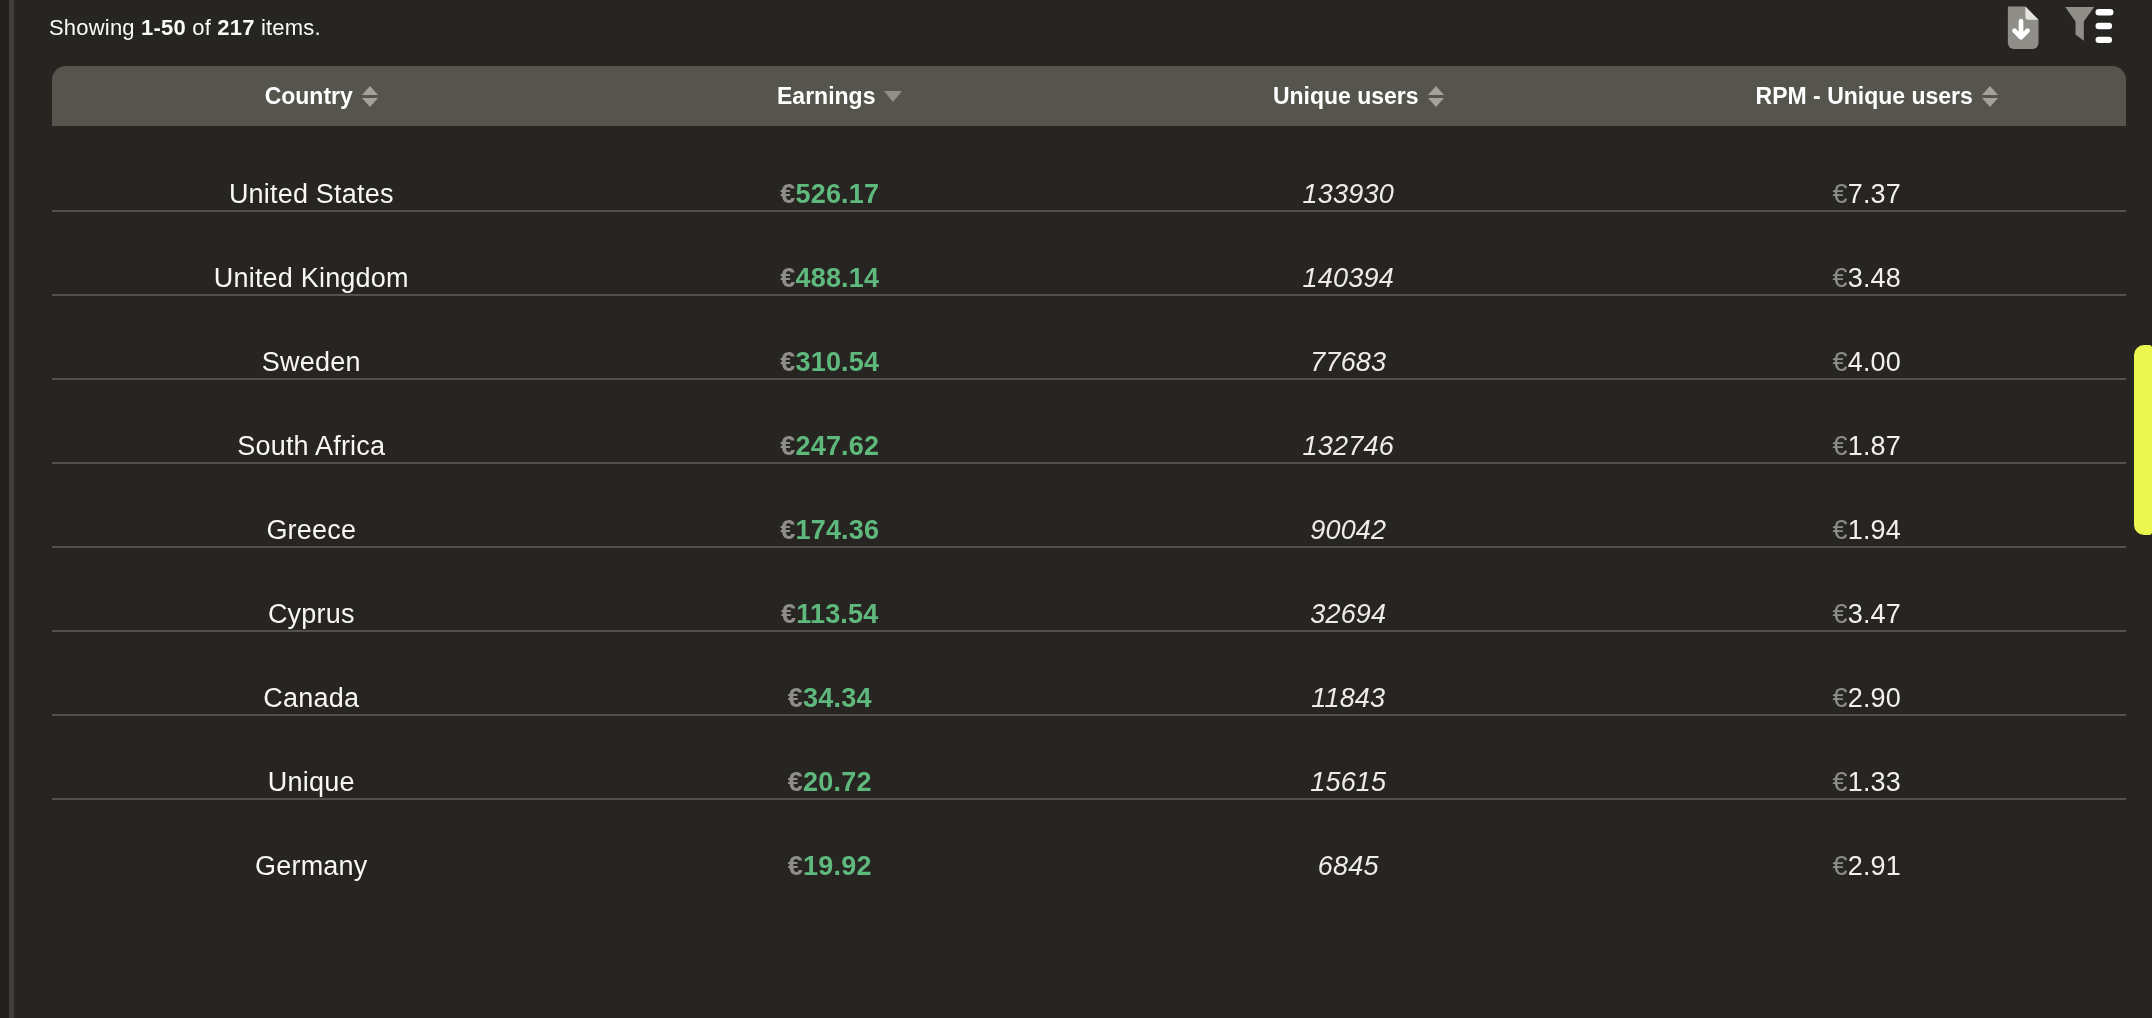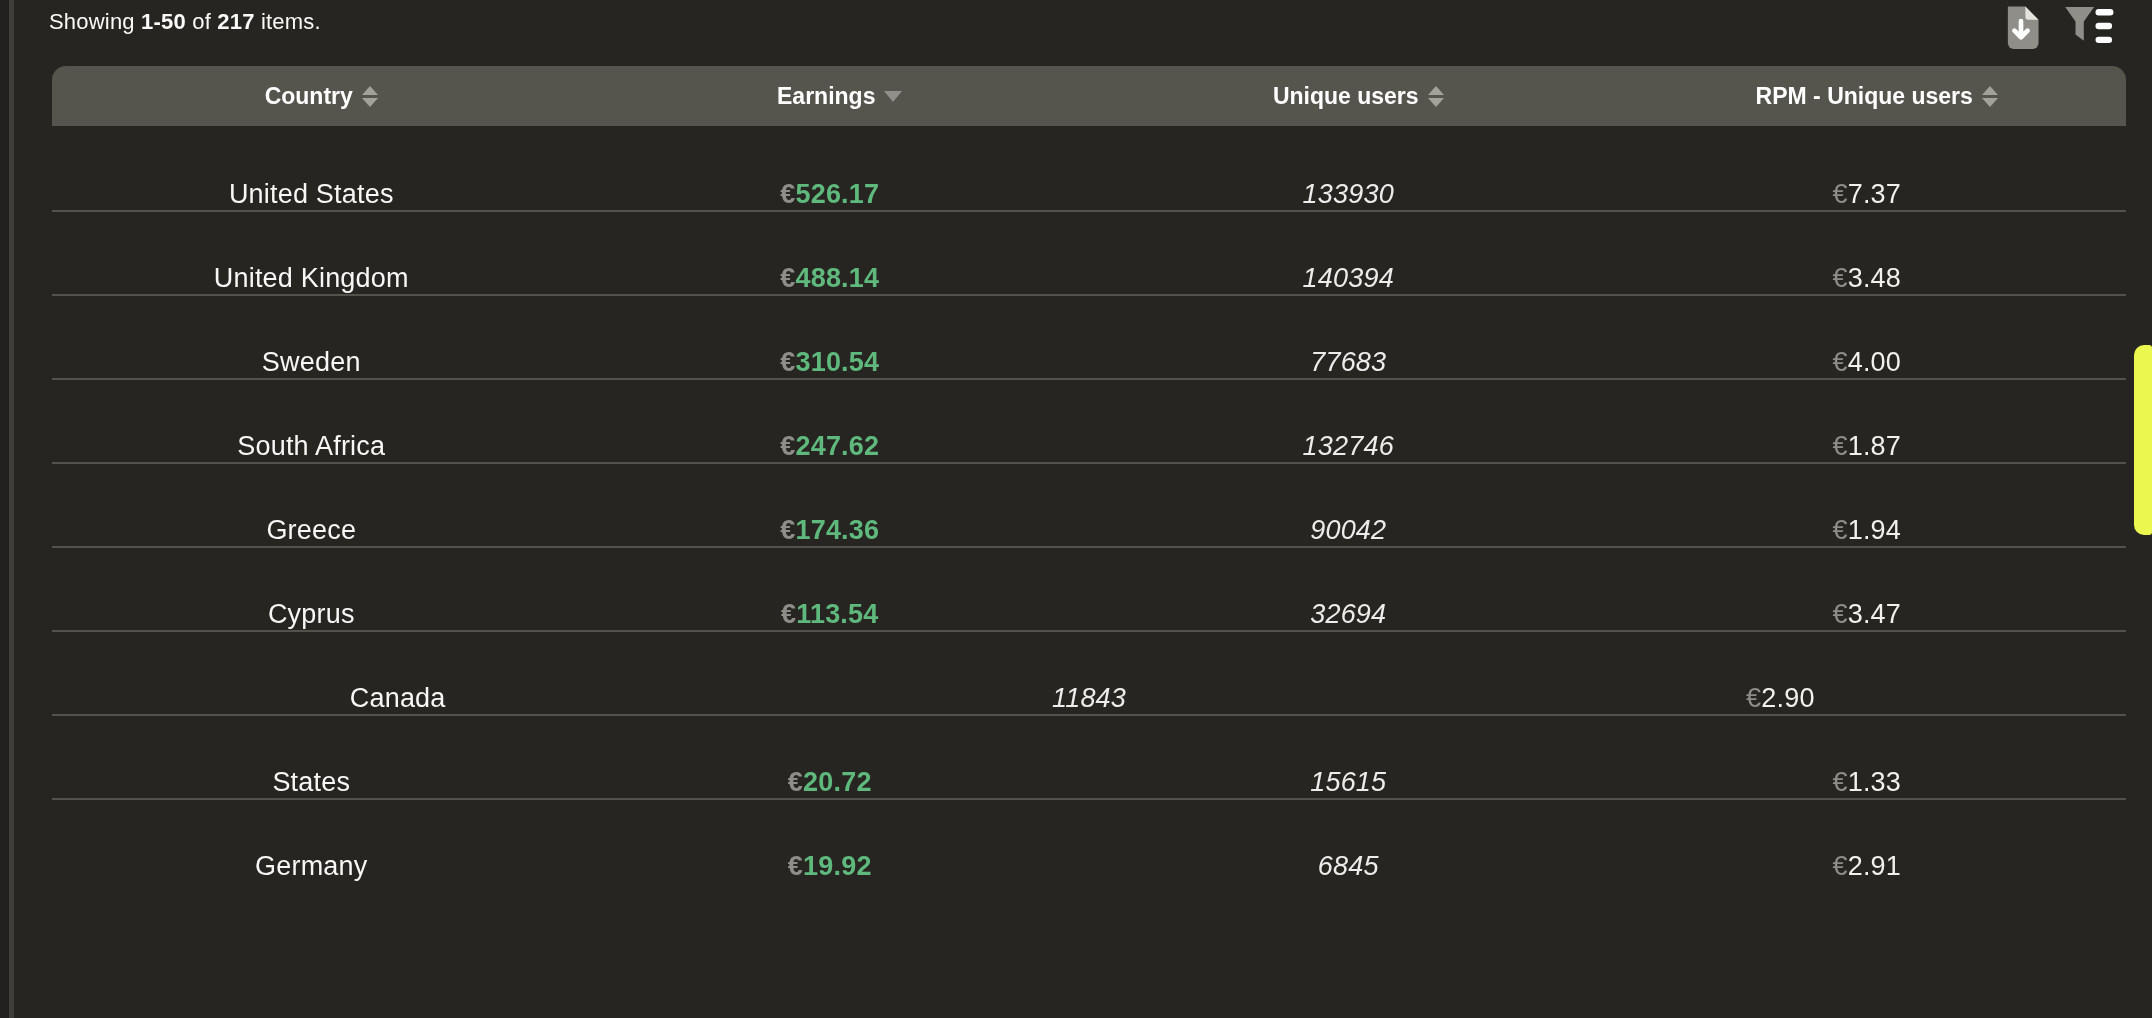--- a/index.html
+++ b/index.html
@@ -16,21 +16,21 @@
   html,body{margin:0;padding:0;}
   body{
     width:2152px;height:1018px;position:relative;overflow:hidden;
     background:var(--background);
     font-family:"Liberation Sans","DejaVu Sans",sans-serif;
     color:var(--white-text);
   }
   .left-strip{position:absolute;left:0;top:0;width:9px;height:100%;background:#232120;}
   .left-divider{position:absolute;left:9px;top:0;width:5px;height:100%;background:#403e3a;}
 
-  .topbar{position:absolute;left:49px;top:9px;height:32px;display:flex;align-items:flex-start;
+  .topbar{position:absolute;left:49px;top:9px;height:32px;display:flex;align-items:flex-end;
     font-size:22px;color:#fafaf8;letter-spacing:.2px;}
   .topbar b{font-weight:bold;}
   .topbar span, .topbar b{white-space:pre;}
 
   .topbar-icons{position:absolute;top:5px;right:37px;display:flex;gap:25px;align-items:center;}
   .icon-btn{background:none;border:none;padding:0;margin:0;cursor:pointer;display:flex;align-items:center;}
 
   .table{position:absolute;left:52px;top:66px;width:2074px;}
   .thead{display:flex;height:60px;background:var(--header-bg);border-radius:14px 14px 0 0;align-items:center;}
   .th{flex:1;display:flex;justify-content:center;align-items:center;gap:9px;
@@ -152,25 +152,26 @@
         <div class="td rpm"><span class="euro">€</span><span class="val">1.94</span></div>
       </div>
       <div class="tr">
         <div class="td country">Cyprus</div>
         <div class="td earnings"><span class="euro">€</span><span class="val">113.54</span></div>
         <div class="td users">32694</div>
         <div class="td rpm"><span class="euro">€</span><span class="val">3.47</span></div>
       </div>
       <div class="tr">
         <div class="td country">Canada</div>
+        <div class="td earnings"><span class="euro">€</span><span class="val">34.34</span></div>
         <div class="td users">11843</div>
         <div class="td rpm"><span class="euro">€</span><span class="val">2.90</span></div>
       </div>
       <div class="tr">
-        <div class="td country">States</div>
+        <div class="td country">Unique</div>
         <div class="td earnings"><span class="euro">€</span><span class="val">20.72</span></div>
         <div class="td users">15615</div>
         <div class="td rpm"><span class="euro">€</span><span class="val">1.33</span></div>
       </div>
       <div class="tr">
         <div class="td country">Germany</div>
         <div class="td earnings"><span class="euro">€</span><span class="val">19.92</span></div>
         <div class="td users">6845</div>
         <div class="td rpm"><span class="euro">€</span><span class="val">2.91</span></div>
       </div>

